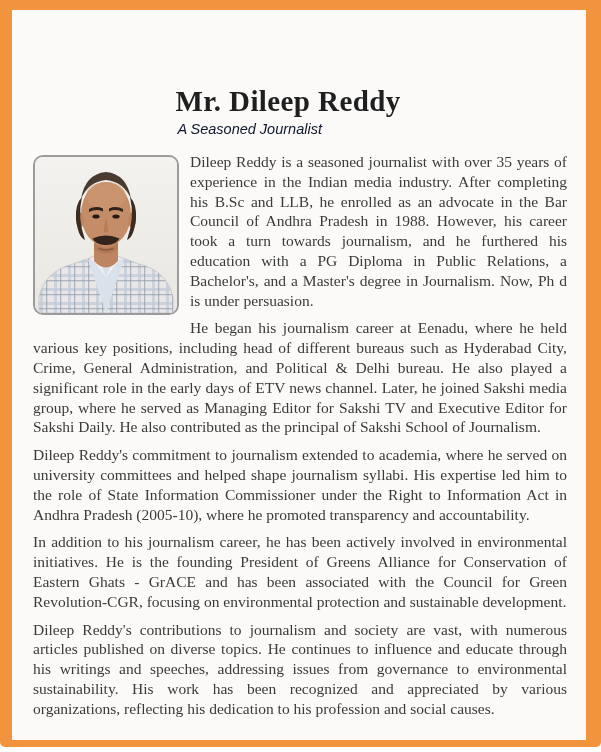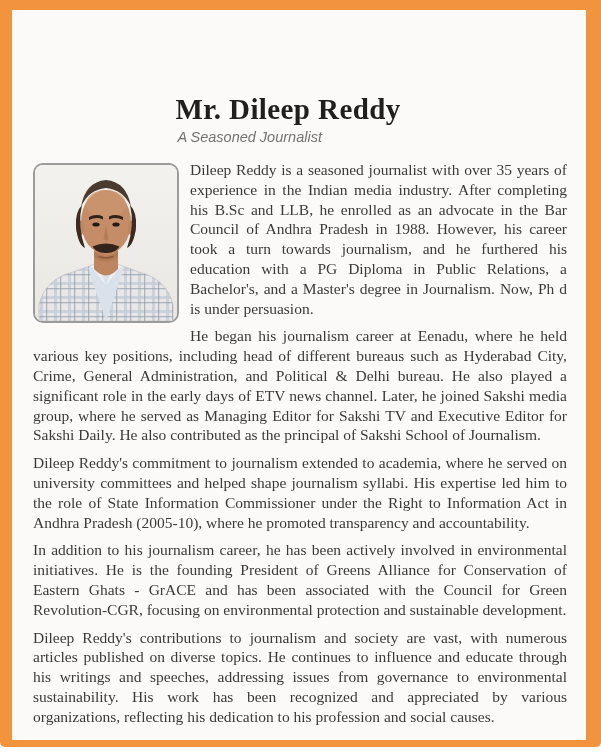--- a/index.html
+++ b/index.html
@@ -14,21 +14,21 @@
     position:absolute;left:0;top:0;
     width:601px;height:747px;
     background:#f2933d;
     border-radius:0 0 5px 5px;
   }
   .content{
     position:absolute;left:12px;top:10px;
     width:574px;height:730px;
     background:#fbfaf8;
     box-sizing:border-box;
-    padding:12px 19px 0 21px;
+    padding:4px 19px 0 21px;
     overflow:hidden;
   }
   .title-wrap{
     width:fit-content;
     margin:70px auto 0;
     transform:translateX(-12px);
   }
   .page-title{
     margin:0;
     font-family:"Liberation Serif",serif;
@@ -39,21 +39,21 @@
     color:#1f1f1f;
     white-space:nowrap;
   }
   .page-subtitle{
     margin:2px 0 0 2px;
     font-family:"Liberation Sans",sans-serif;
     font-style:italic;
     font-weight:500;
     font-size:14.5px;
     line-height:18px;
-    color:#737373;
+    color:#0f172a;
   }
   .article{
     margin-top:14px;
     font-size:15.5px;
     line-height:19.8px;
     text-align:justify;
     color:#3a3a3a;
   }
   .article p{margin:4px 0 8px 0;}
   .article p:last-child{margin-bottom:0;}

